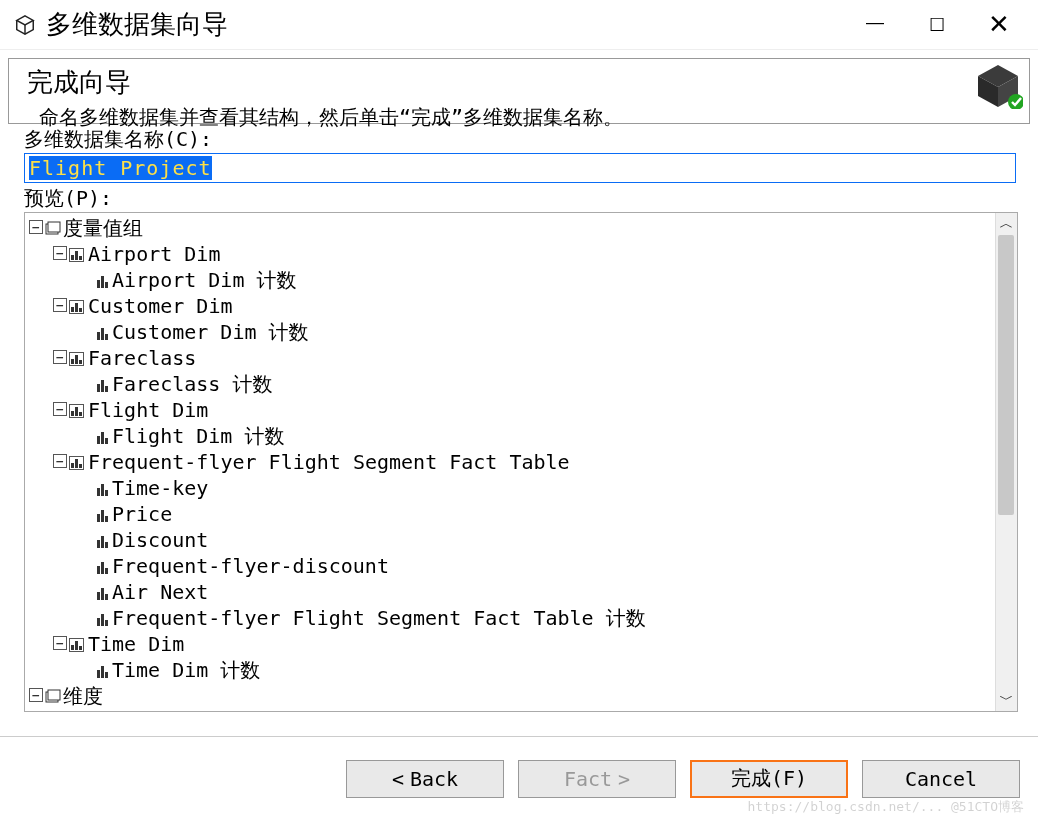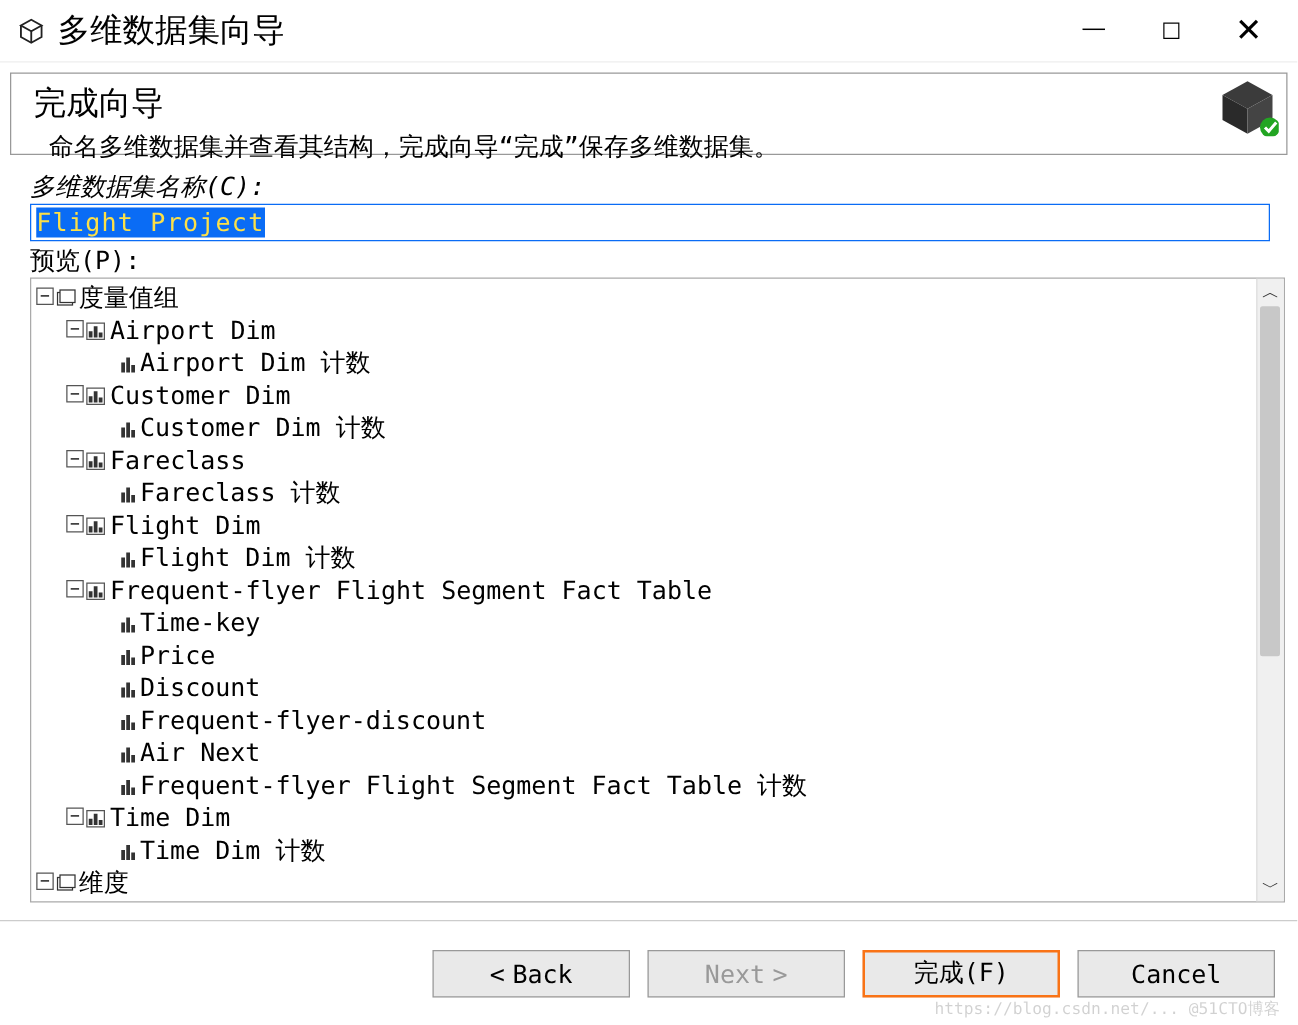--- a/index.html
+++ b/index.html
@@ -55,40 +55,40 @@
   .header-block h1 {
     margin: 0; font-size: 26px; font-weight: 400;
   }
   .header-block .subtitle {
     font-size: 20px; margin-top: 4px; padding-left: 12px;
   }
 
   .content {
     padding: 2px 10px 0 24px;
   }
-  .field-label { margin-top: 10px; font-size: 20px; font-style: italic; }
+  .field-label { margin-top: 0; font-size: 20px; }
   .cube-input {
     width: 992px;
     border: 1px solid #0a6cf5;
     padding: 2px 4px;
     font-family: inherit;
     font-size: 20px;
     outline: none;
     margin-bottom: 0;
     height: 30px;
   }
   .cube-input .sel {
     background:#0a6cf5; color:#fde047;
     font-family: "Consolas","SimSun",monospace;
     letter-spacing: 1px;
   }
   .preview-label { margin-top: 2px; font-size: 20px; }
 
   .tree-box {
-    margin: 0 10px 0 24px;
+    margin: 0 20px 0 24px;
     border: 1px solid #aaa;
     height: 500px;
     display:flex;
     background:#fff;
     position: relative;
   }
   .tree-scroll {
     flex:1;
     overflow:hidden;
     padding: 2px 0 0 4px;
@@ -184,21 +184,21 @@
     </span>
     <span class="title-text">多维数据集向导</span>
     <span class="spacer"></span>
     <div class="sysbtn min"></div>
     <div class="sysbtn max"></div>
     <div class="sysbtn close"></div>
   </div>
 
   <div class="header-block">
     <h1>完成向导</h1>
-    <div class="subtitle">命名多维数据集并查看其结构，完成向导“完成”保存多维数据集。</div>
+    <div class="subtitle">命名多维数据集并查看其结构，然后单击“完成”多维数据集名称。</div>
     <span class="hdr-icon">
       <svg class="cube-svg" viewBox="0 0 50 46">
         <g fill="#2d2d2d">
             <path d="M25 2 L45 13 L25 24 L5 13 Z" fill="#3b3b3b"></path>
             <path d="M5 13 L25 24 L25 44 L5 33 Z" fill="#2a2a2a"></path>
             <path d="M45 13 L25 24 L25 44 L45 33 Z" fill="#444"></path>
           </g>
         <circle cx="43" cy="39" r="8" fill="#22a522"></circle>
           <path d="M39 39 L42 42 L48 35" stroke="#fff" stroke-width="2.4" fill="none"></path>
       </svg>
@@ -256,21 +256,21 @@
       <div class="arrow">﹀</div>
     </div>
   </div>
 
   <div class="footer">
     <button>
         <span>&lt;</span>
         <span>Back</span>
       </button>
     <button class="disabled">
-        <span>Next</span>
+        <span>Fact</span>
         <span>&gt;</span>
       </button>
     <button class="primary">
         <span>完成(F)</span>
       </button>
     <button>
         <span>Cancel</span>
       </button>
     <div class="watermark">https://blog.csdn.net/... @51CTO博客</div>
   </div>

